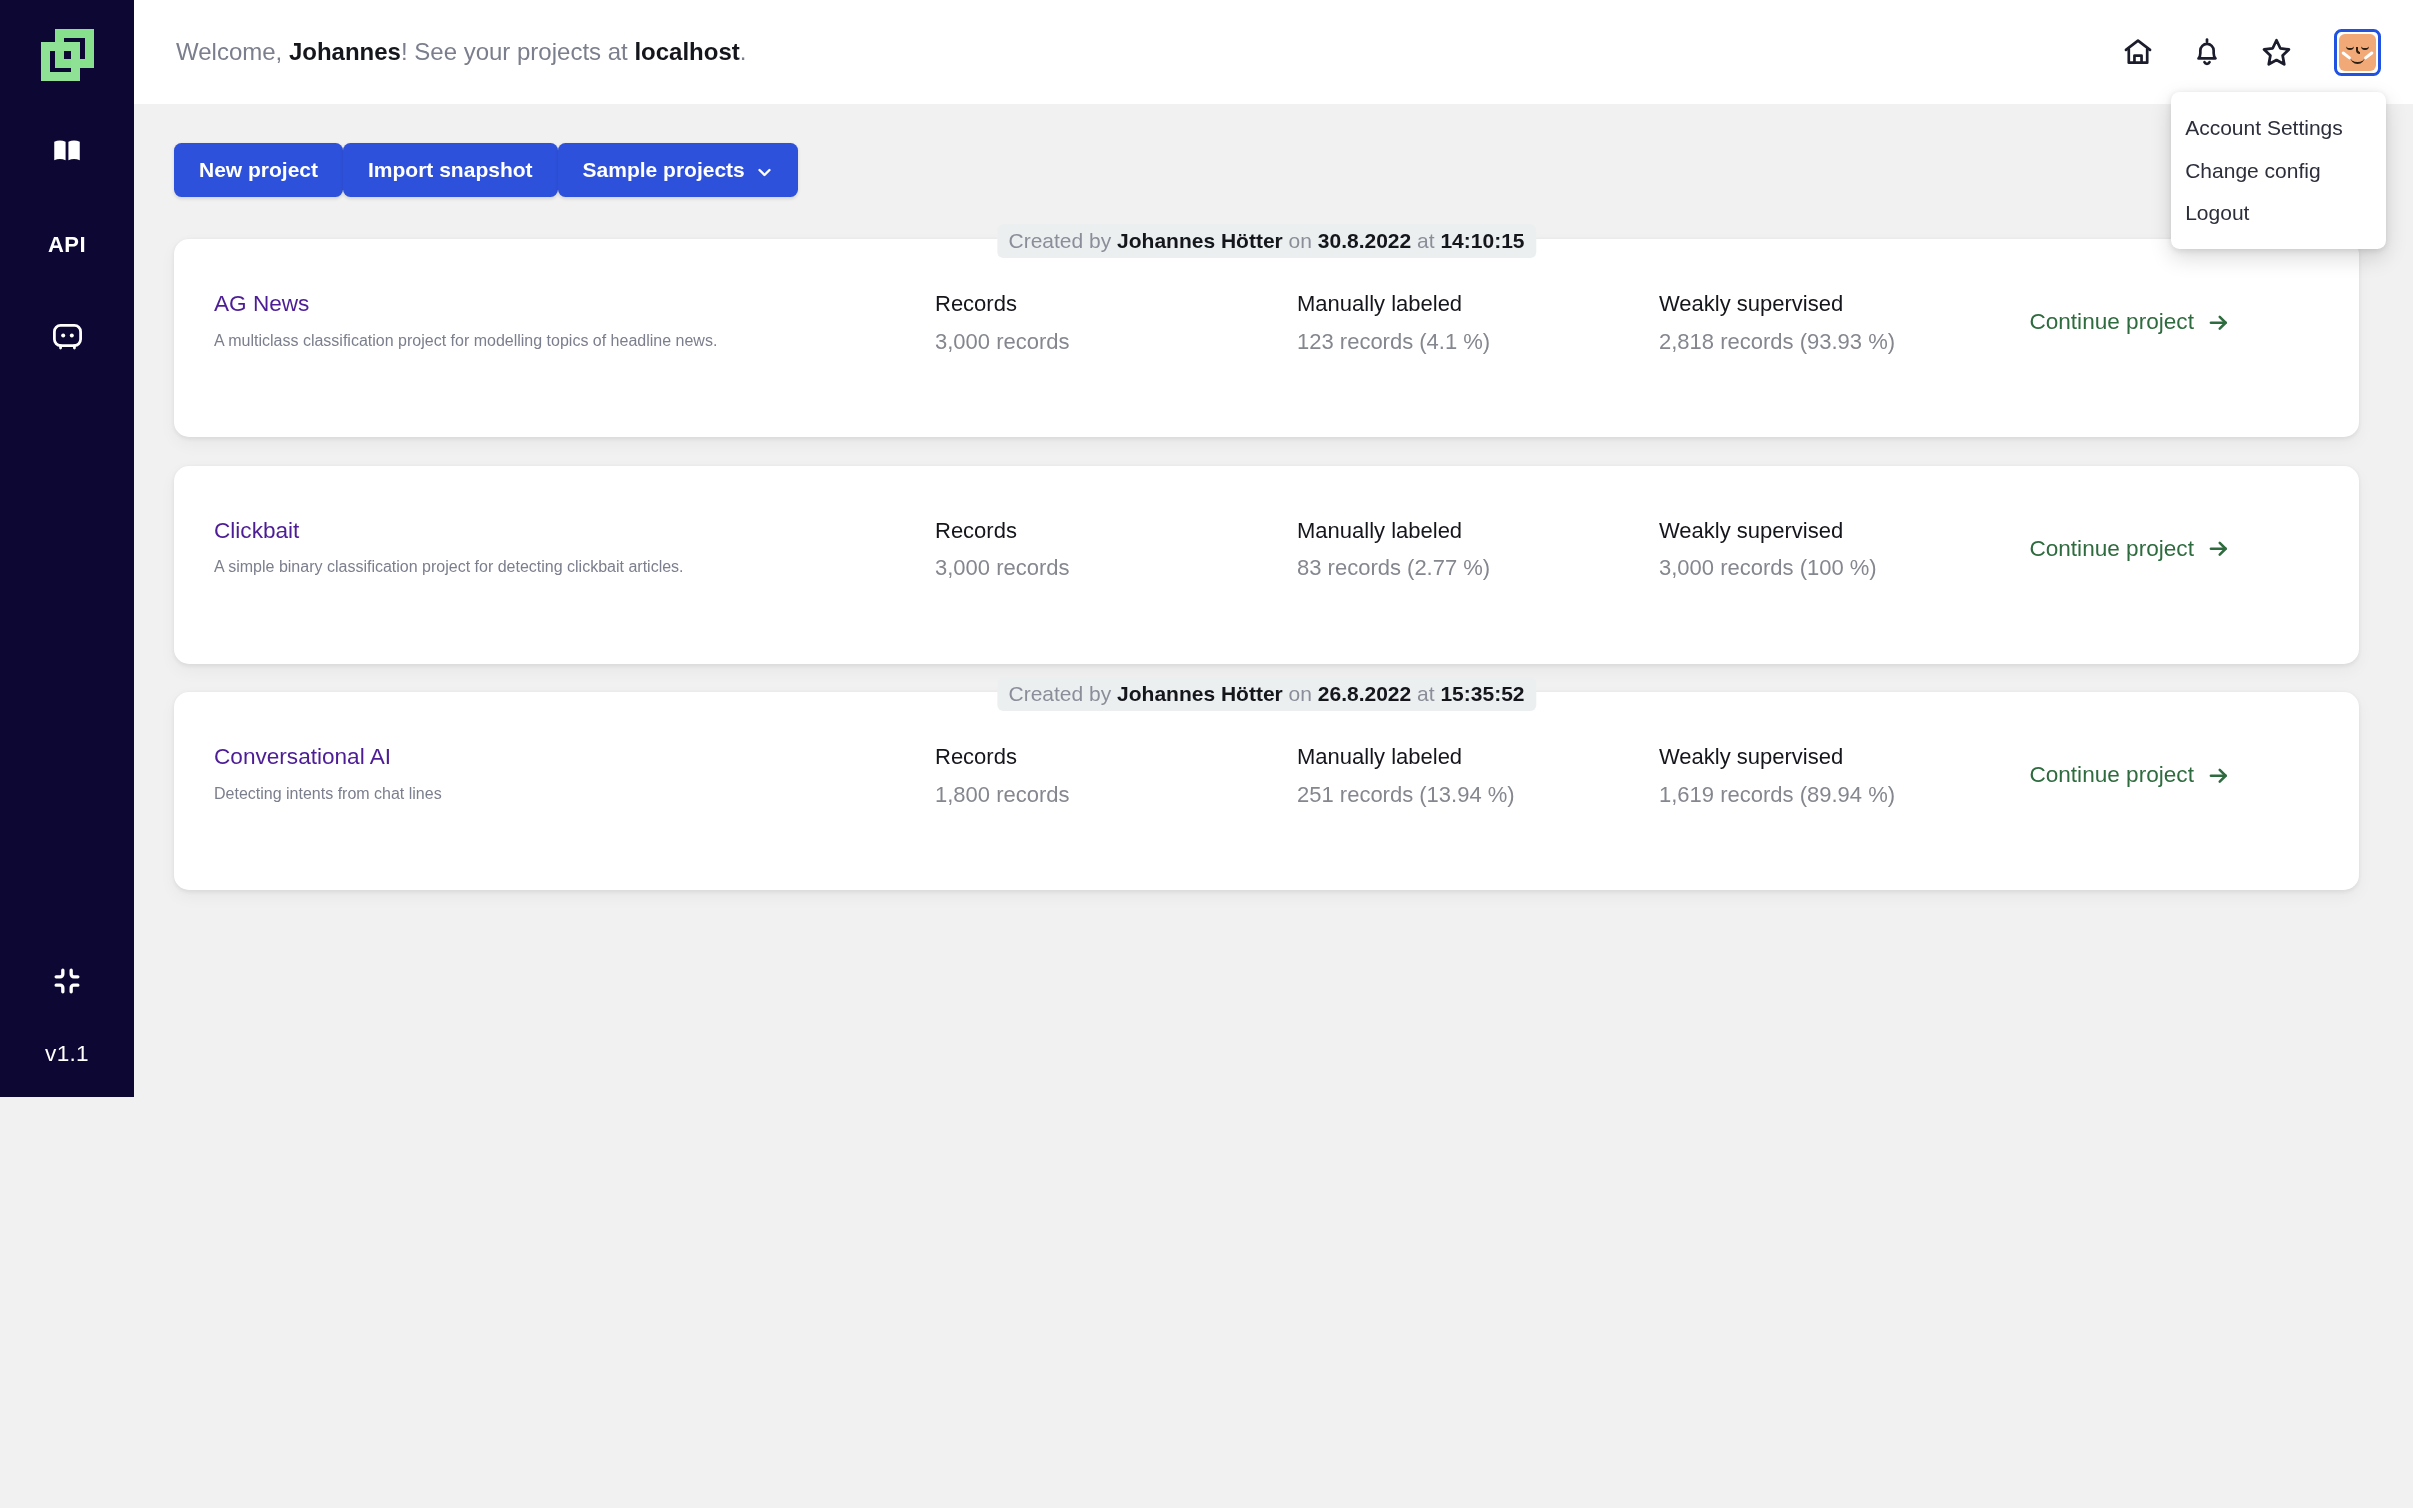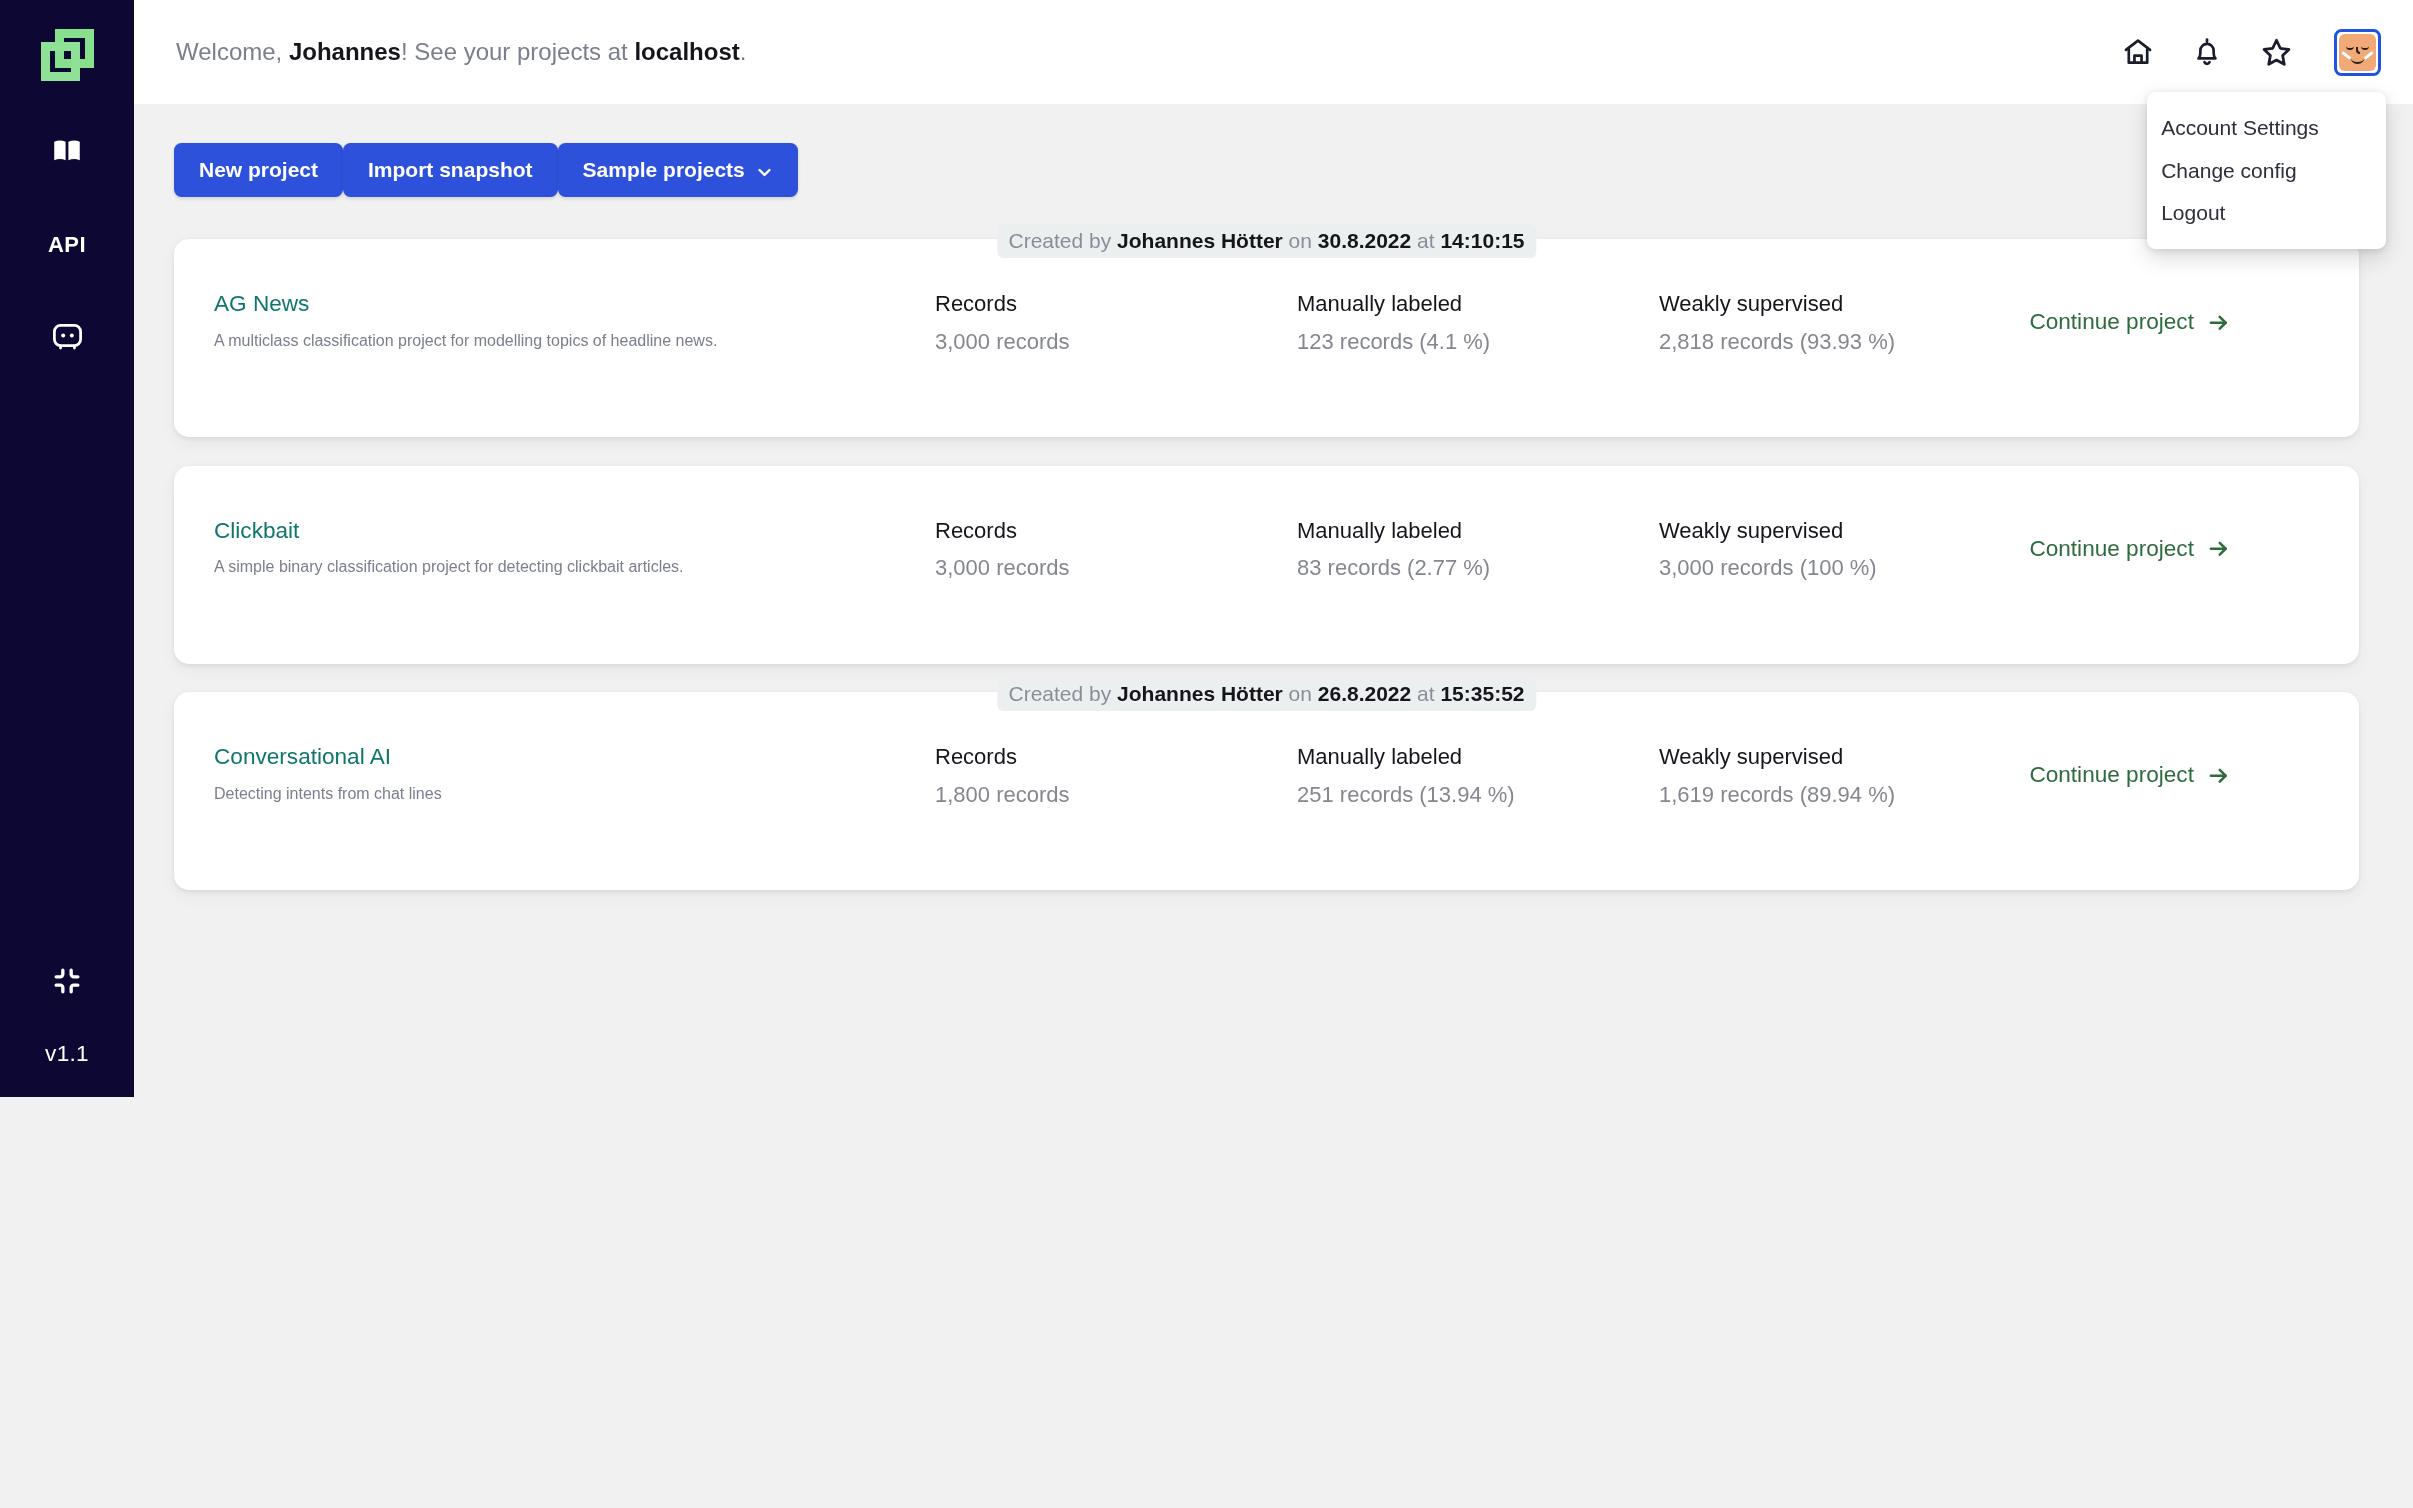--- a/index.html
+++ b/index.html
@@ -82,21 +82,21 @@
   }
   .avatar .blush {
     position: absolute; width: 11px; height: 2.5px; background: #ffffff;
     border-radius: 2.5px; top: 20px;
   }
   .avatar .blush.l { left: 1.7px; transform: rotate(38deg); }
   .avatar .blush.r { right: 1.7px; transform: rotate(-38deg); }
 
   
   .user-menu {
-    position: absolute; top: 92px; right: 27px; width: 239px;
+    position: absolute; top: 92px; right: 27px; width: 215px;
     background: #ffffff; border-radius: 8.4px;
     box-shadow: 0 8.4px 22px rgba(0,0,0,0.14), 0 1.7px 5.9px rgba(0,0,0,0.10);
     padding: 15px 0 15px 0; z-index: 20;
   }
   .menu-item {
     font-size: 21px; color: #2c2e3a; padding: 9.2px 0 9.2px 14.2px; cursor: pointer;
     white-space: nowrap;
   }
 
   
@@ -122,21 +122,21 @@
     cursor: pointer;
   }
   .created-badge {
     position: absolute; top: -15px; left: 50%; transform: translateX(-50%);
     background: #eceff0; border-radius: 5.9px; padding: 5px 11.7px;
     font-size: 21px; color: #8b8e99; white-space: nowrap;
   }
   .created-badge b { color: #15161c; font-weight: 700; }
   .card-body { display: flex; align-items: flex-start; padding: 52px 0 0 40px; }
   .proj-info { width: 721px; flex: 0 0 721px; padding-right: 34px; }
-  .proj-title { font-size: 22.6px; color: #0f766e; margin-bottom: 11.7px; }
+  .proj-title { font-size: 22.6px; color: #4c1d95; margin-bottom: 11.7px; }
   .proj-desc { font-size: 16px; color: #7b7e8c; line-height: 1.44; }
 
   .stats { display: flex; align-items: flex-start; flex: 1; }
   .stat { flex: 0 0 362px; }
   .stat-label { font-size: 22px; color: #15161c; margin-bottom: 11.7px; }
   .stat-value { font-size: 22px; color: #85878f; }
   .continue {
     display: flex; align-items: center; gap: 13.4px;
     font-size: 22.6px; color: #2e6b3e; cursor: pointer; white-space: nowrap;
     padding-top: 18.4px; margin-left: 8.4px;

